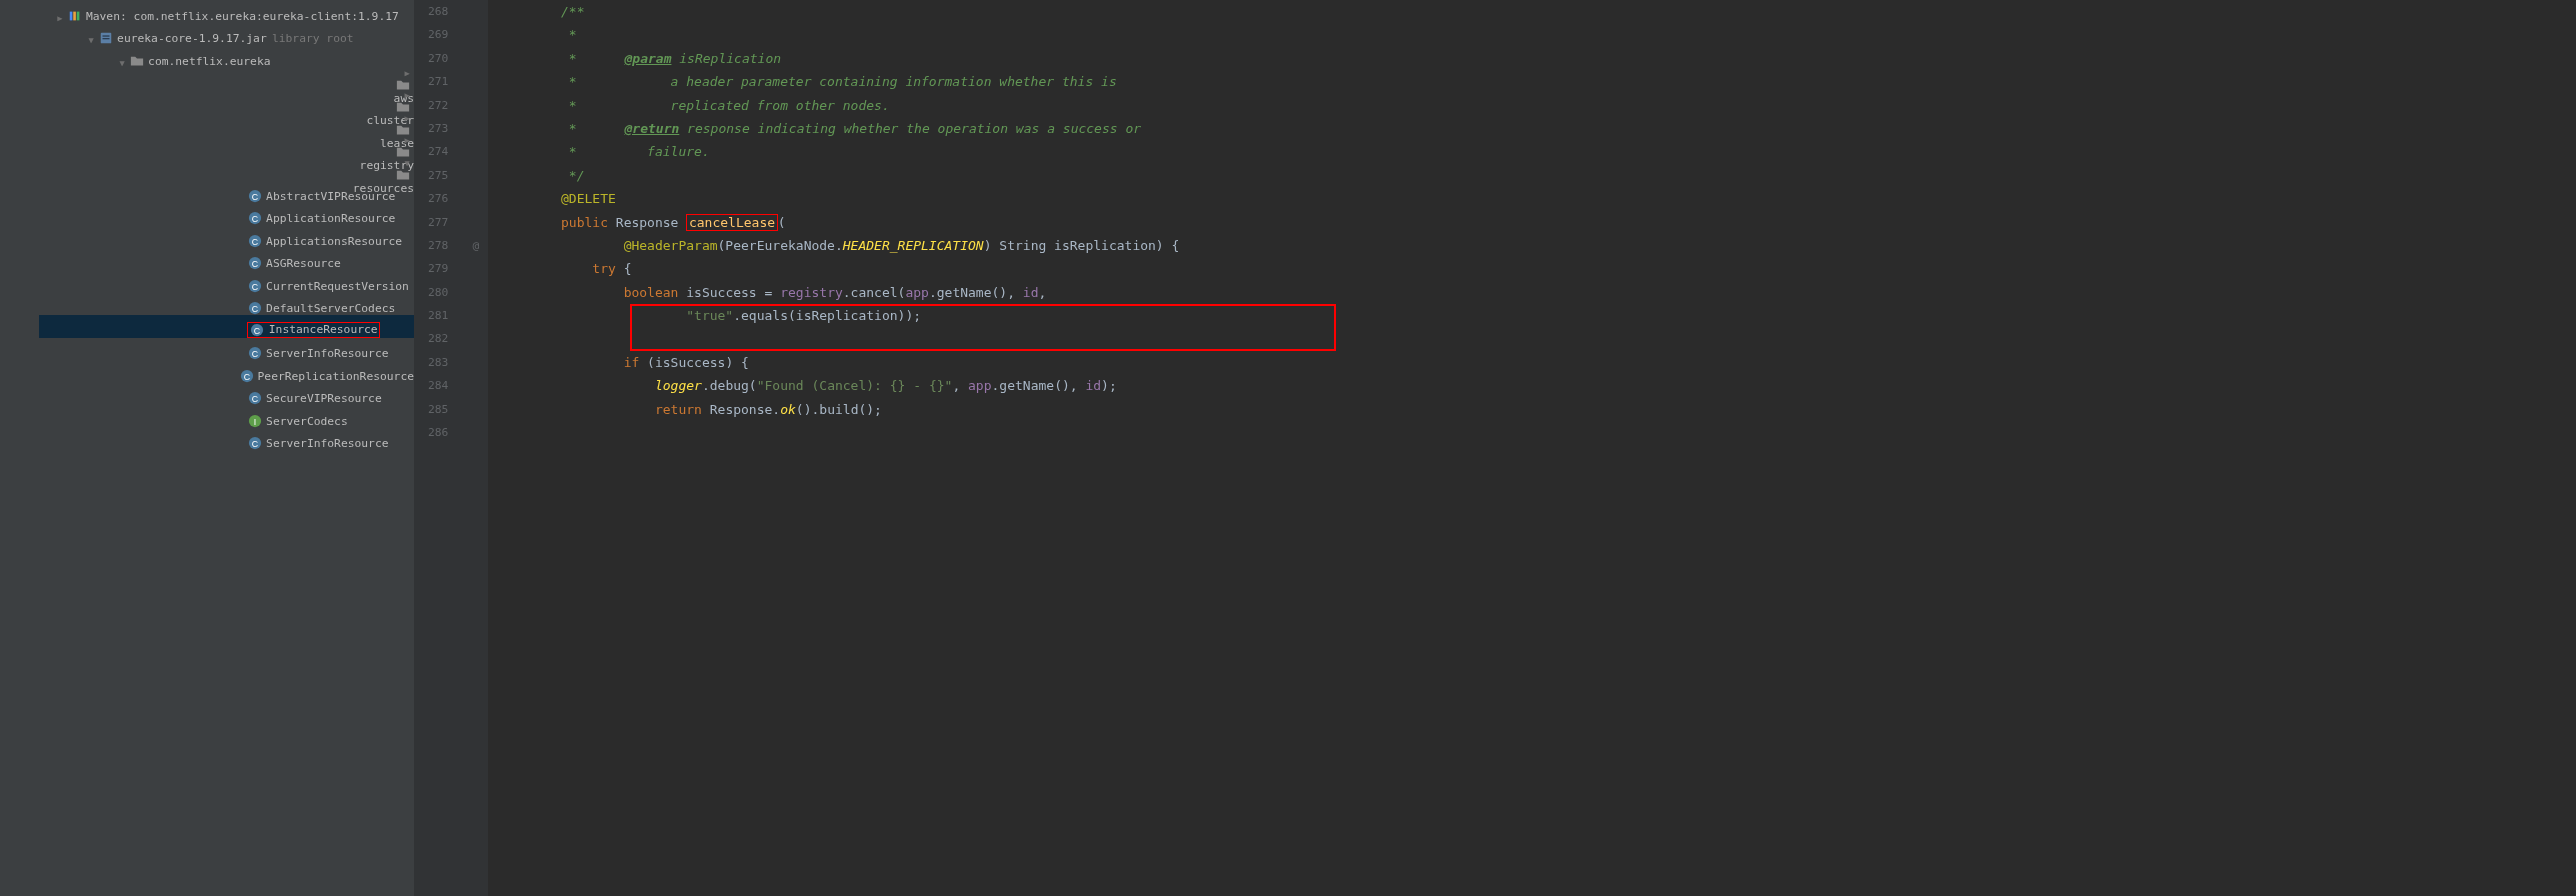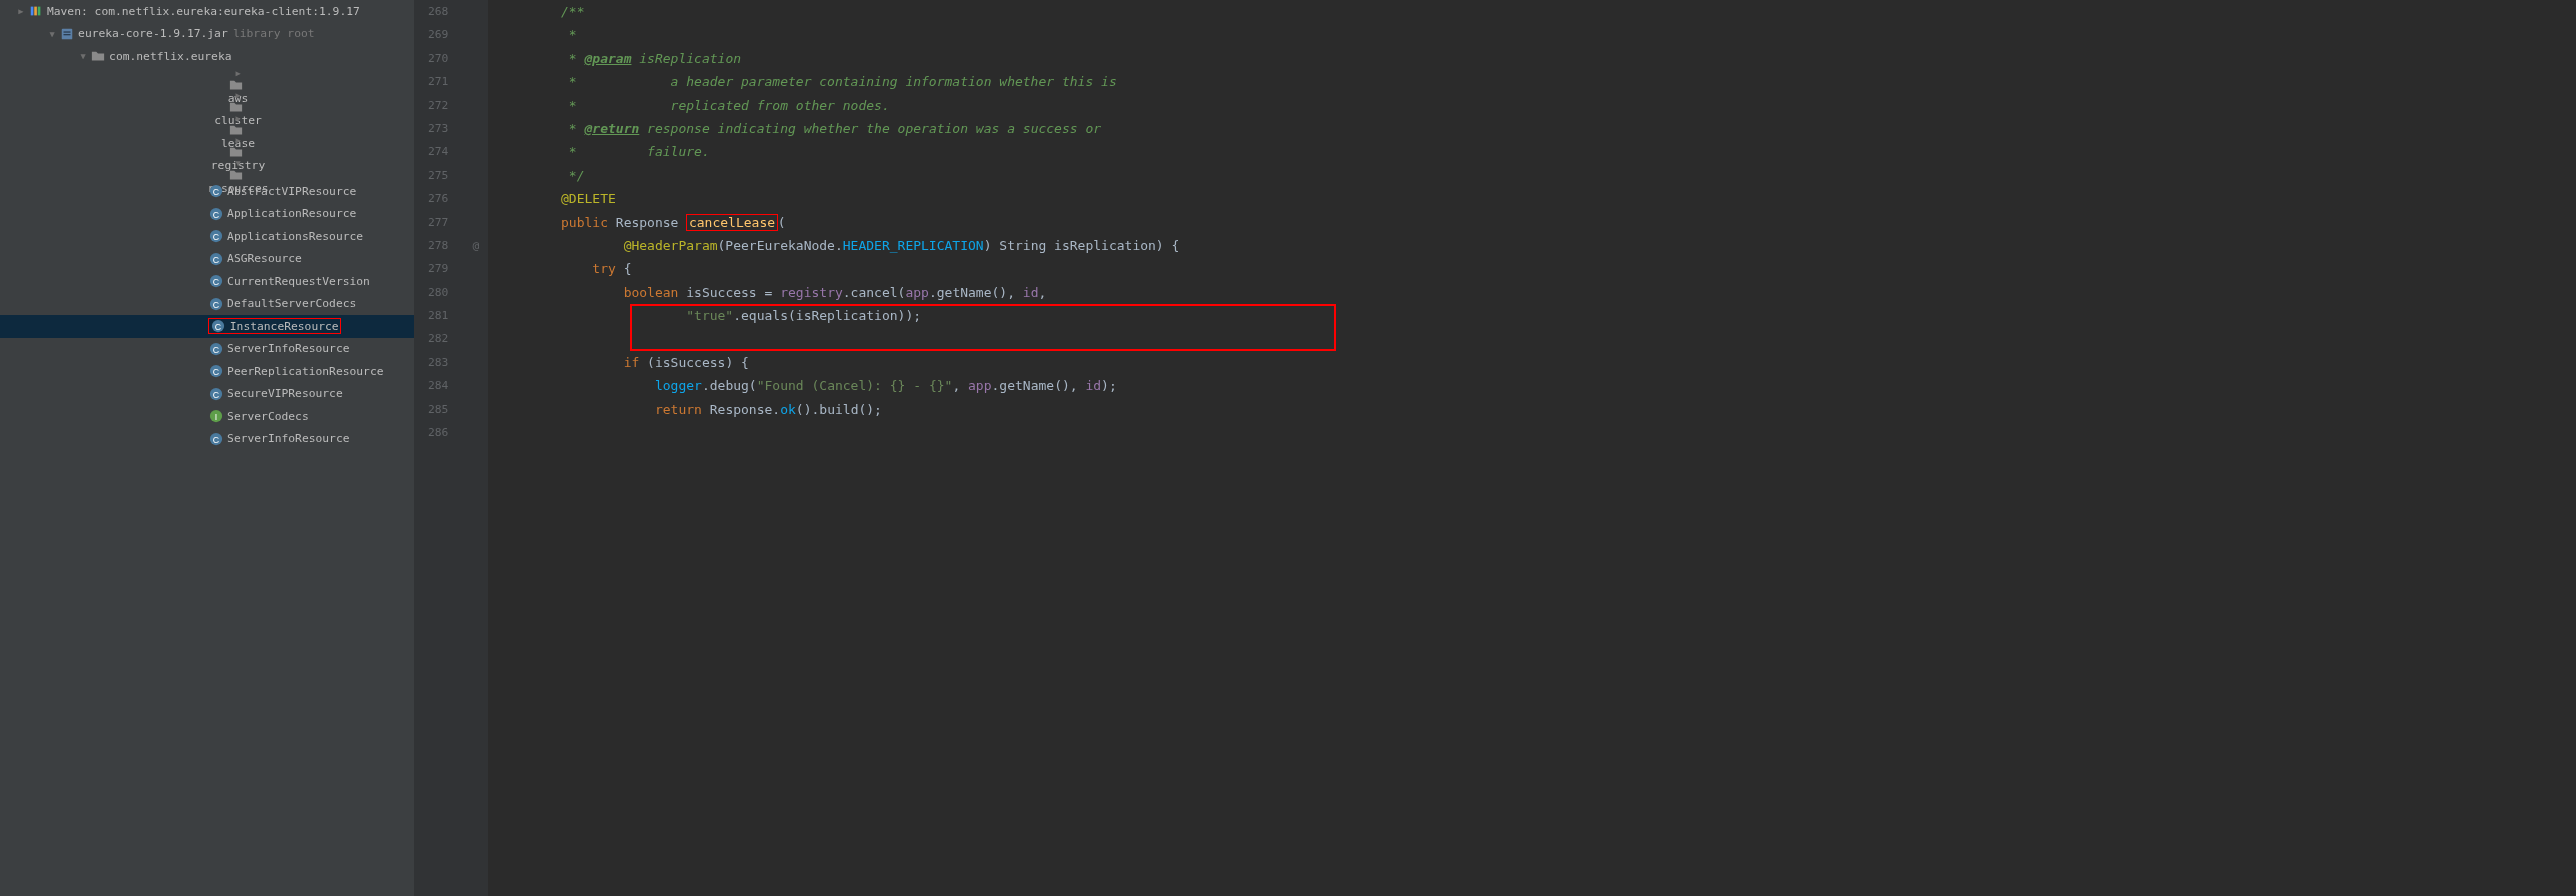--- a/index.html
+++ b/index.html
@@ -13,24 +13,25 @@
       overflow: hidden;
     }
     .sidebar {
       width: 414px;
       background: #3c3f41;
       overflow-y: auto;
       flex-shrink: 0;
     }
     .tree-item {
       display: flex;
-      align-items: center;
+      align-items: flex-end;
       height: 22.5px;
       white-space: nowrap;
       cursor: pointer;
+      margin-left: 39px;
     }
     .tree-item.selected { background: #0d293e; }
     .arrow {
       width: 14px;
       display: inline-flex;
       justify-content: center;
       color: #6e6e6e;
       font-size: 8.7px;
     }
     .arrow.expanded::before { content: '▼'; }
@@ -85,28 +86,28 @@
     }
     .code-line {
       height: 23.4px;
       line-height: 23.4px;
       white-space: pre;
       font-size: 13px;
       font-style: italic;
     }
     .code-line.normal { font-style: normal; }
     .c-comment { color: #629755; font-style: italic; }
-    .c-tag { color: #629755; font-style: italic; text-decoration: underline; font-weight: bold; }
+    .c-tag { color: #629755; font-style: italic; text-decoration: underline; font-weight: bold; margin-left: 40px; }
     .c-anno { color: #bbb529; font-style: normal; }
     .c-keyword { color: #cc7832; font-style: normal; }
     .c-type { color: #a9b7c6; font-style: normal; }
     .c-method { color: #ffc66d; font-style: normal; }
     .c-string { color: #6a8759; font-style: normal; }
     .c-field { color: #9876aa; font-style: normal; }
-    .c-static { color: #0ea5e9; }
+    .c-static { color: #fde047; font-style: italic; }
     .c-plain { color: #a9b7c6; font-style: normal; }
     .red-outline {
       border: 1.7px solid #ff0000;
       padding: 0 1.7px;
     }
     .red-block {
       position: absolute;
       border: 2.6px solid #ff0000;
       left: 142px;
       top: 304px;

